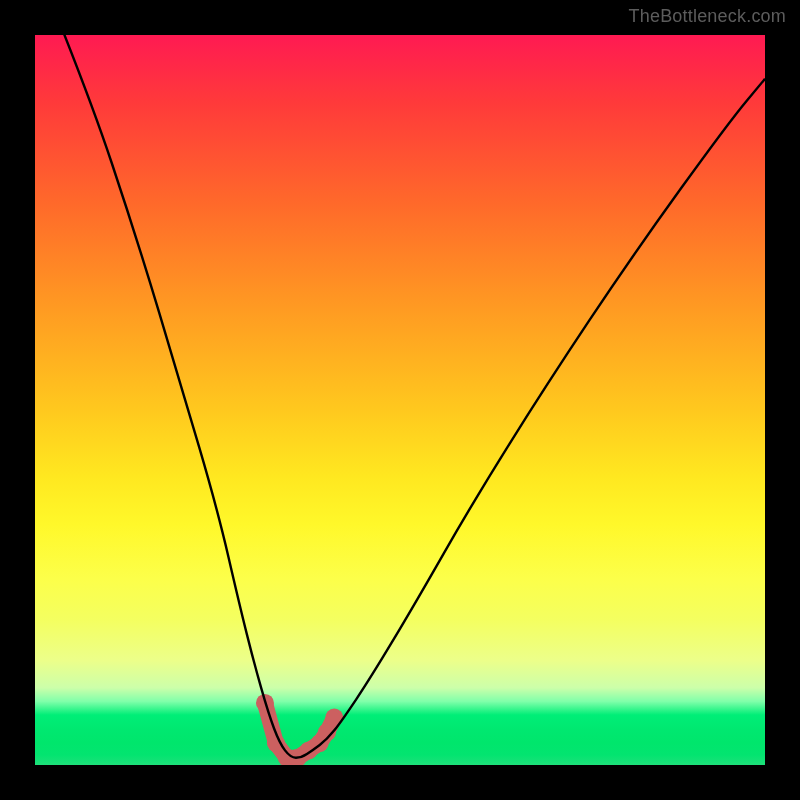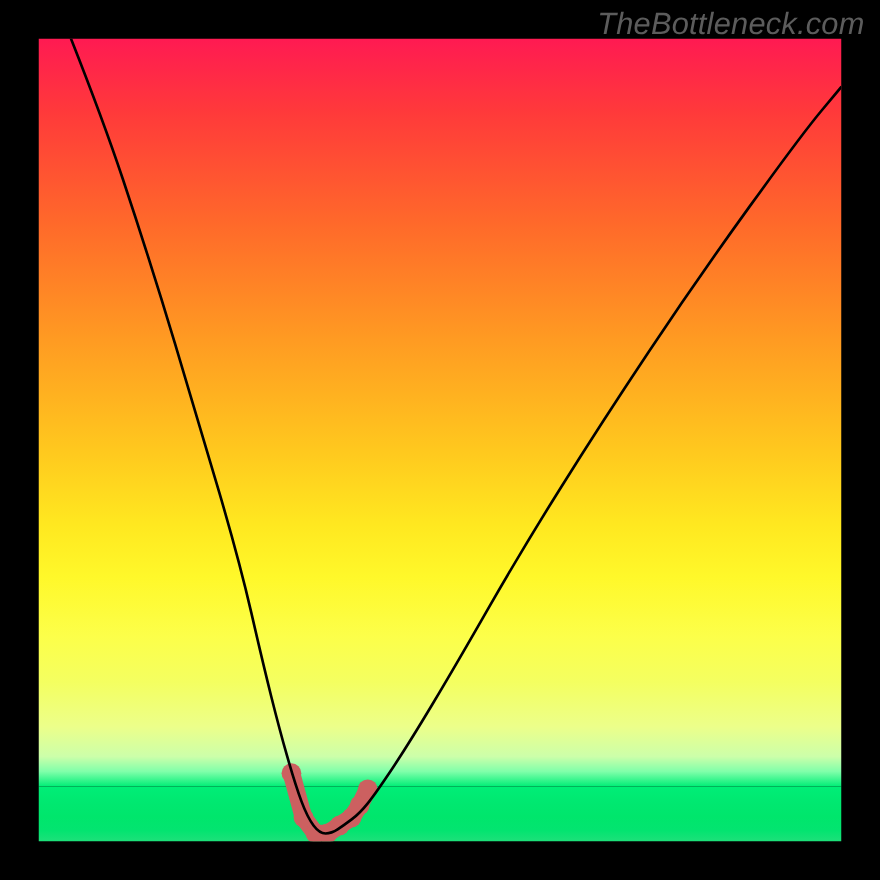--- a/index.html
+++ b/index.html
@@ -18,25 +18,24 @@
     left: 0;
     width: 800px;
     height: 800px;
     background: #000;
   }
   .watermark {
     position: absolute;
     top: 6px;
     right: 14px;
     color: #5c5c5c;
-    font-size: 28px;
+    font-size: 18px;
     font-weight: 500;
     letter-spacing: 0.2px;
     z-index: 30;
-    font-style: italic;
   }
   .plot-area {
     position: absolute;
     left: 35px;
     top: 35px;
     width: 730px;
     height: 730px;
     overflow: hidden;
     z-index: 10;
   }

